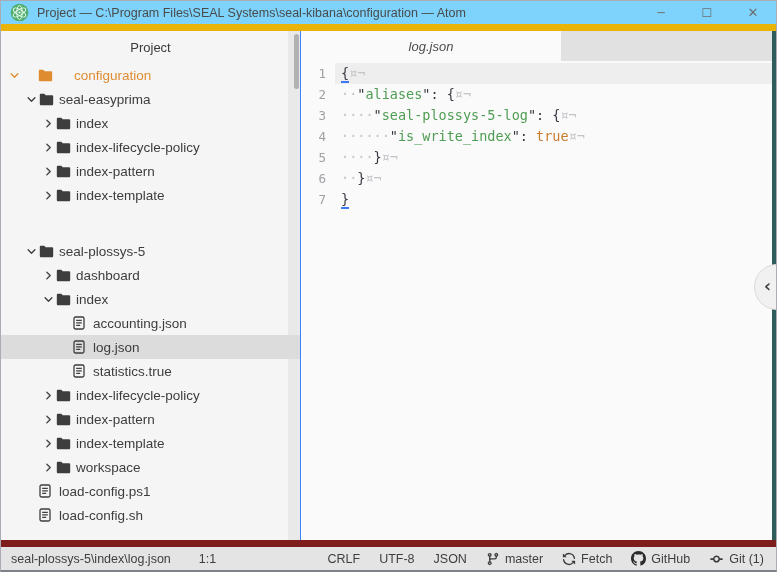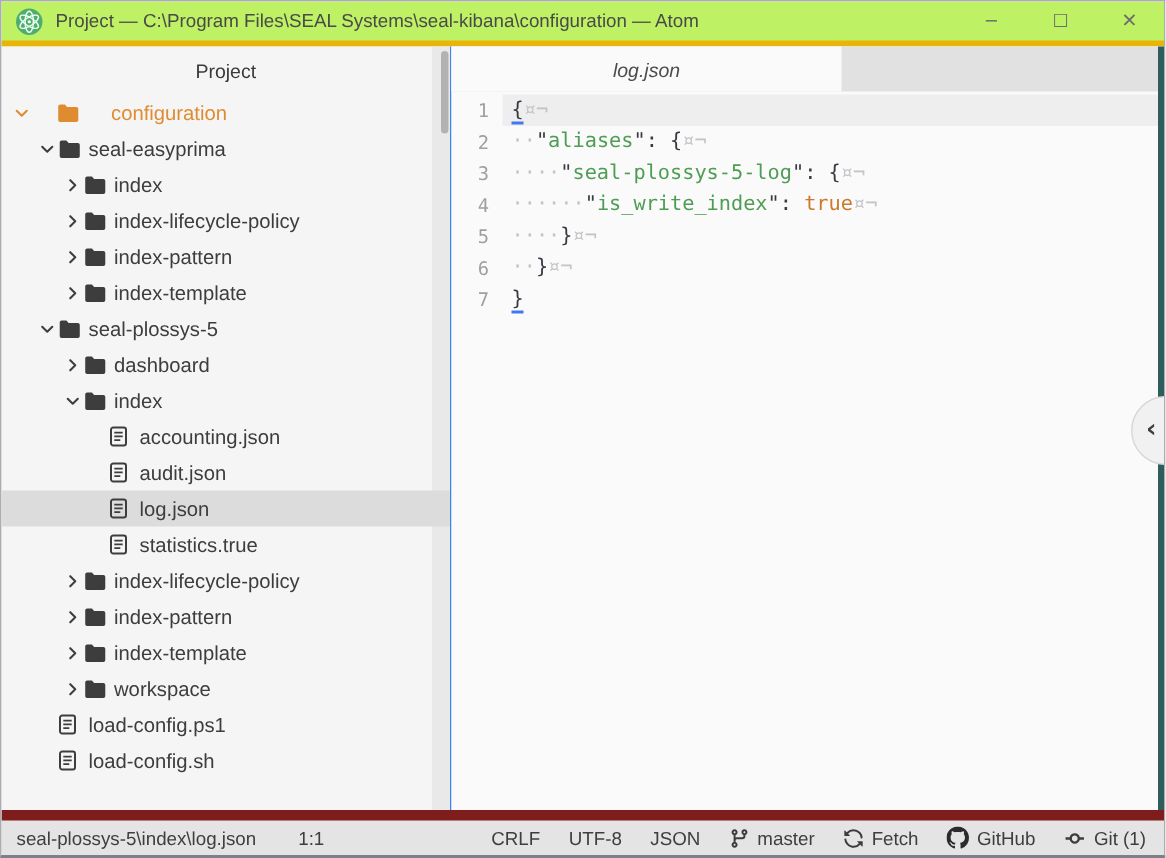--- a/index.html
+++ b/index.html
@@ -10,23 +10,23 @@
     -webkit-font-smoothing:antialiased;
   }
   #window {
     position:relative; width:777px; height:572px; overflow:hidden;
     border:1px solid #aaabb3; border-bottom:2px solid #7e8089;
     background:#fff;
     display:flex; flex-direction:column;
   }
   
   .titlebar {
-    height:30px; flex:0 0 30px; background:#bef264;
+    height:30px; flex:0 0 30px; background:#7dd3fc;
     display:flex; align-items:center;
-    border-bottom:4px solid #eab308;
+    border-bottom:7px solid #eab308;
     font-size:12.5px; color:#4a4a4a;
   }
   .titlebar .logo { margin:0 8px 0 9px; display:flex; align-items:center; }
   .titlebar .win-btns { margin-left:auto; display:flex; height:100%; }
   .titlebar .win-btn {
     width:46px; height:100%; display:flex; align-items:center; justify-content:center;
     color:#6e6e6e; font-size:12px; cursor:default; background:transparent; border:none;
     font-family:"DejaVu Sans", sans-serif;
   }
   .titlebar .win-btn.close { font-size:13px; }
@@ -202,21 +202,21 @@
                 <path d="M5 2l6 6-6 6" fill="none" stroke="currentColor" stroke-width="2.4" stroke-linecap="round" stroke-linejoin="round"></path>
               </svg>
             </span>
             <span class="ticon">
               <svg width="15" height="13" viewBox="0 0 16 14">
                 <path d="M.8 2.2C.8 1.4 1.4.8 2.2.8h3.4l1.6 1.7h6.6c.8 0 1.4.6 1.4 1.4v8c0 .8-.6 1.4-1.4 1.4H2.2c-.8 0-1.4-.6-1.4-1.4z" fill="currentColor"></path>
               </svg>
             </span>
             <span class="tlabel">index-template</span>
           </div>
-          <div class="tree-row" style="padding-left: 23px;">
+          <div class="tree-row" style="padding-left: 23px; margin-top: 32px;">
             <span class="chev open">
               <svg width="9" height="9" viewBox="0 0 16 16">
                 <path d="M5 2l6 6-6 6" fill="none" stroke="currentColor" stroke-width="2.4" stroke-linecap="round" stroke-linejoin="round"></path>
               </svg>
             </span>
             <span class="ticon">
               <svg width="15" height="13" viewBox="0 0 16 14">
                 <path d="M.8 2.2C.8 1.4 1.4.8 2.2.8h3.4l1.6 1.7h6.6c.8 0 1.4.6 1.4 1.4v8c0 .8-.6 1.4-1.4 1.4H2.2c-.8 0-1.4-.6-1.4-1.4z" fill="currentColor"></path>
               </svg>
             </span>
@@ -250,30 +250,20 @@
           </div>
           <div class="tree-row" style="padding-left: 57px;">
             <span class="chev"></span>
             <span class="ticon">
               <svg width="12" height="14" viewBox="0 0 12 14">
                 <rect x="1" y="1" width="10" height="12" rx="1.5" fill="none" stroke="currentColor" stroke-width="1.3"></rect>
                 <path d="M3.2 4.4h5.6M3.2 6.9h5.6M3.2 9.4h4" stroke="currentColor" stroke-width="1.1" fill="none"></path>
               </svg>
             </span>
             <span class="tlabel">accounting.json</span>
-          </div>
-          <div class="tree-row" style="padding-left: 57px;">
-            <span class="chev"></span>
-            <span class="ticon">
-              <svg width="12" height="14" viewBox="0 0 12 14">
-                <rect x="1" y="1" width="10" height="12" rx="1.5" fill="none" stroke="currentColor" stroke-width="1.3"></rect>
-                <path d="M3.2 4.4h5.6M3.2 6.9h5.6M3.2 9.4h4" stroke="currentColor" stroke-width="1.1" fill="none"></path>
-              </svg>
-            </span>
-            <span class="tlabel">audit.json</span>
           </div>
           <div class="tree-row selected" style="padding-left: 57px;">
             <span class="chev"></span>
             <span class="ticon">
               <svg width="12" height="14" viewBox="0 0 12 14">
                 <rect x="1" y="1" width="10" height="12" rx="1.5" fill="none" stroke="currentColor" stroke-width="1.3"></rect>
                 <path d="M3.2 4.4h5.6M3.2 6.9h5.6M3.2 9.4h4" stroke="currentColor" stroke-width="1.1" fill="none"></path>
               </svg>
             </span>
             <span class="tlabel">log.json</span>

